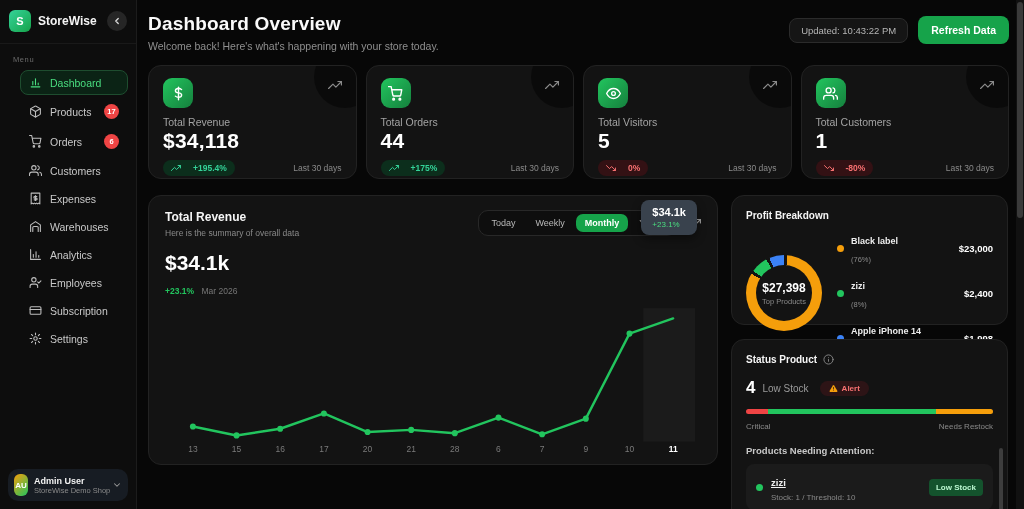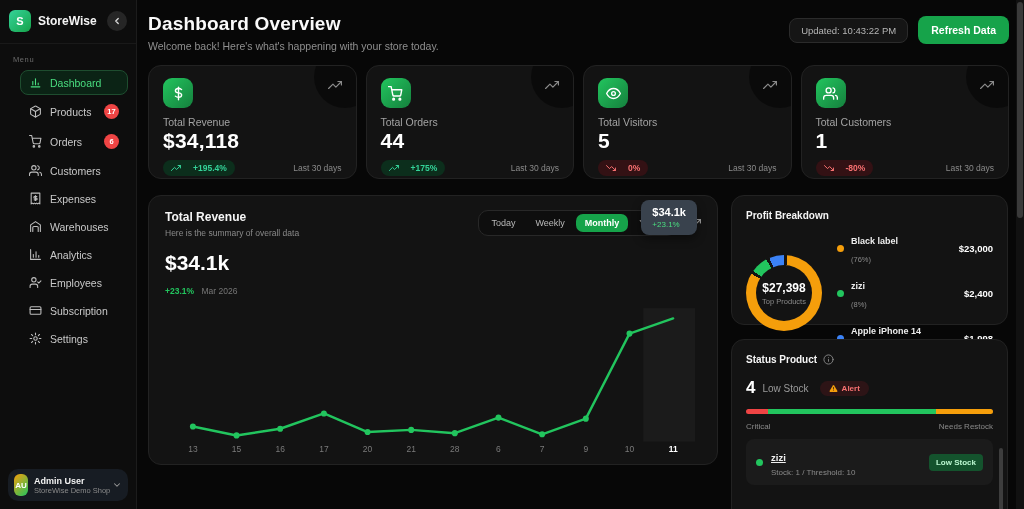--- a/index.html
+++ b/index.html
@@ -523,20 +523,21 @@
           </div>
           <div class="stock-bar" id="stock-bar">
               <div style="width: 9%; background: rgb(239, 68, 68);"></div>
               <div style="width: 68%; background: rgb(34, 197, 94);"></div>
               <div style="width: 23%; background: rgb(245, 158, 11);"></div>
             </div>
           <div class="bar-labels">
             <span>Critical</span>
             <span>Needs Restock</span>
           </div>
+          <div class="attention-title">Products Needing Attention:</div>
           <div class="product-row">
             <span class="p-dot" style="background: rgb(34, 197, 94);"></span>
             <span>
               <span class="p-name">zizi</span>
               <div class="p-detail">Stock: 1 / Threshold: 10</div>
             </span>
             <span class="p-badge green">Low Stock</span>
           </div>
 
           <div class="list-scrollbar"></div>

